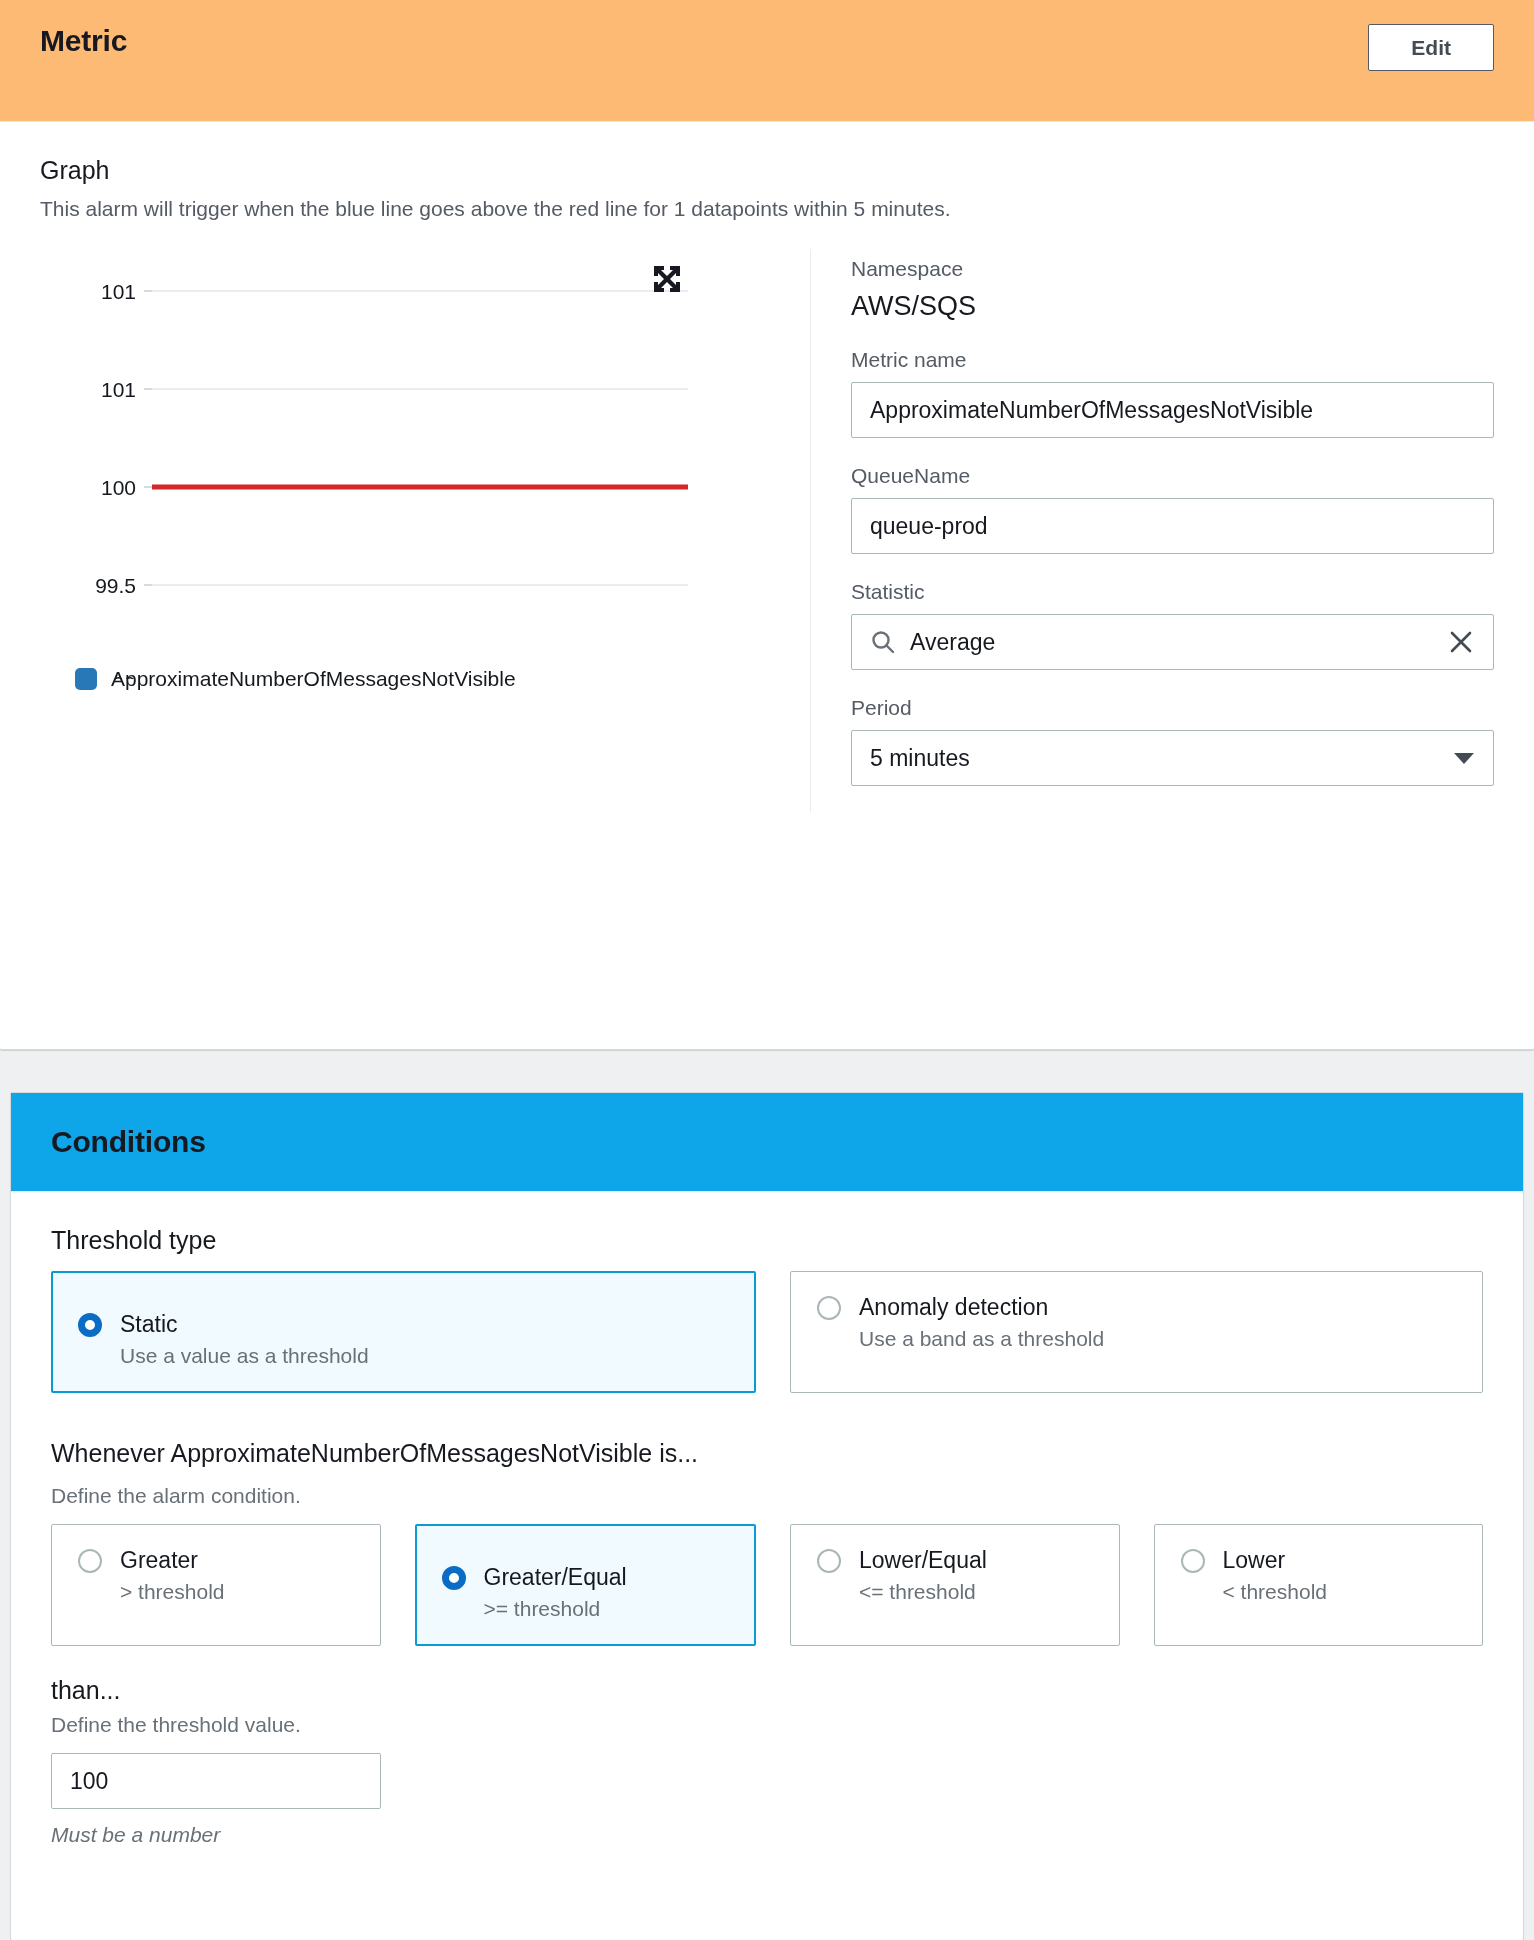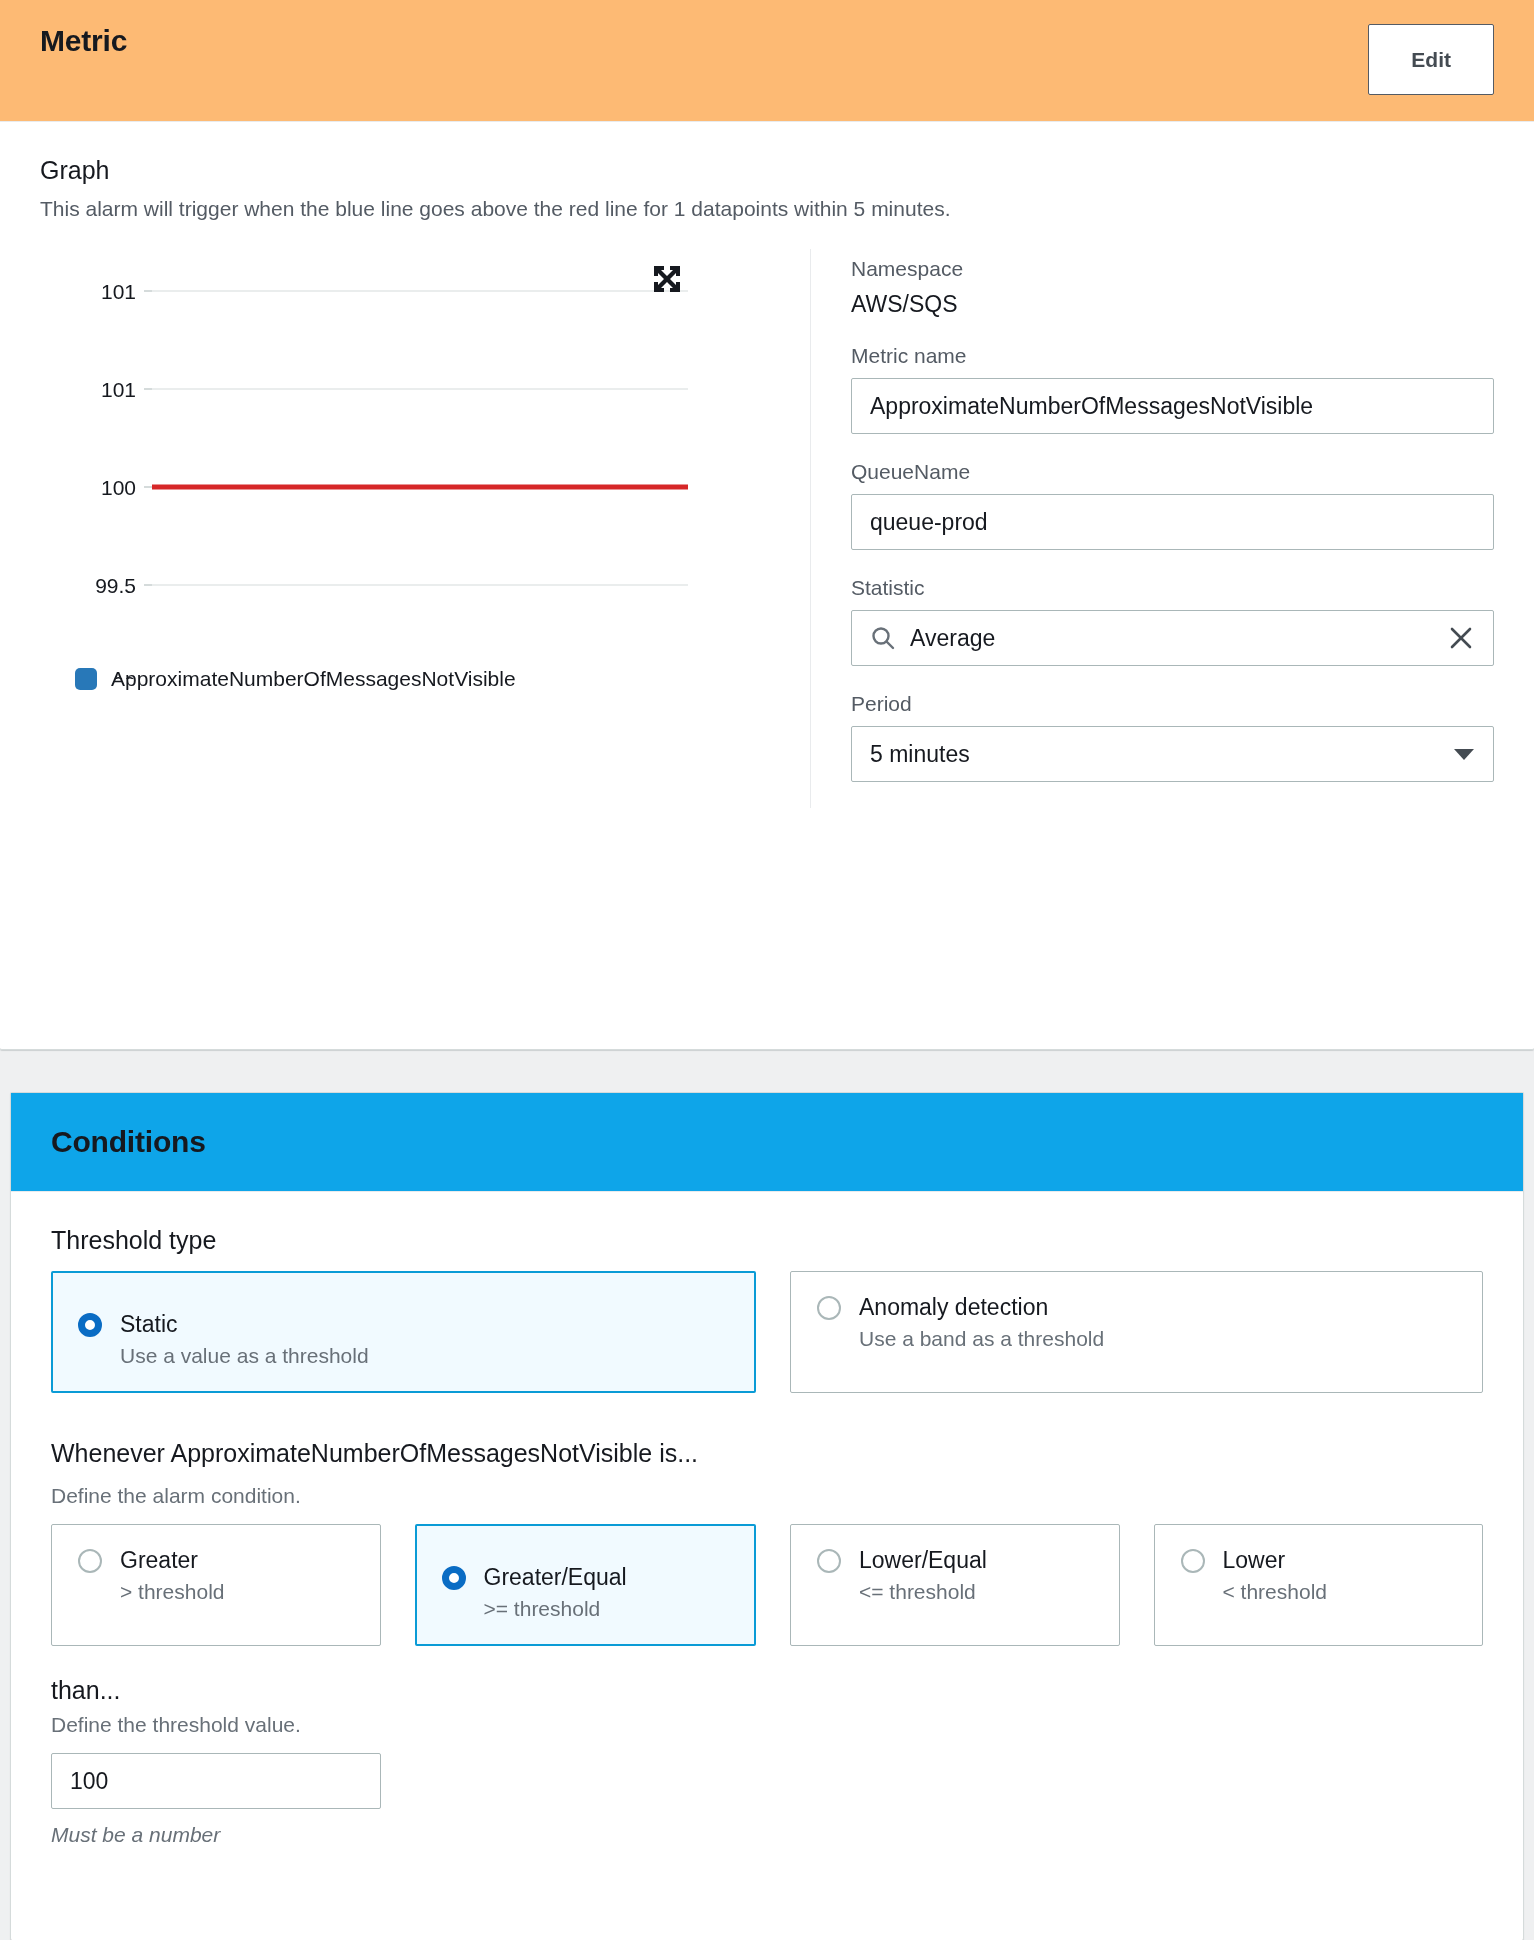--- a/index.html
+++ b/index.html
@@ -46,21 +46,21 @@
   }
 
   .edit-button {
     background: #ffffff;
     border: 1px solid #545b64;
     border-radius: 2px;
     color: #444b52;
     font-family: "Liberation Sans", sans-serif;
     font-size: 21px;
     font-weight: bold;
-    padding: 22px 42px;
+    padding: 10px 42px;
     cursor: pointer;
     line-height: 1.2;
   }
 
   
   #metric-panel {
     position: absolute;
     left: 0;
     top: 0;
     width: 1534px;
@@ -168,21 +168,21 @@
   
   .field-group { margin-bottom: 26px; }
 
   .field-label {
     font-size: 21px;
     color: #545b64;
     margin-bottom: 10px;
   }
 
   .field-static-value {
-    font-size: 23px;
+    font-size: 27px;
     color: #16191f;
   }
 
   .input-box {
     border: 1px solid #aab7b8;
     border-radius: 2px;
     background: #ffffff;
     height: 56px;
     display: flex;
     align-items: center;

